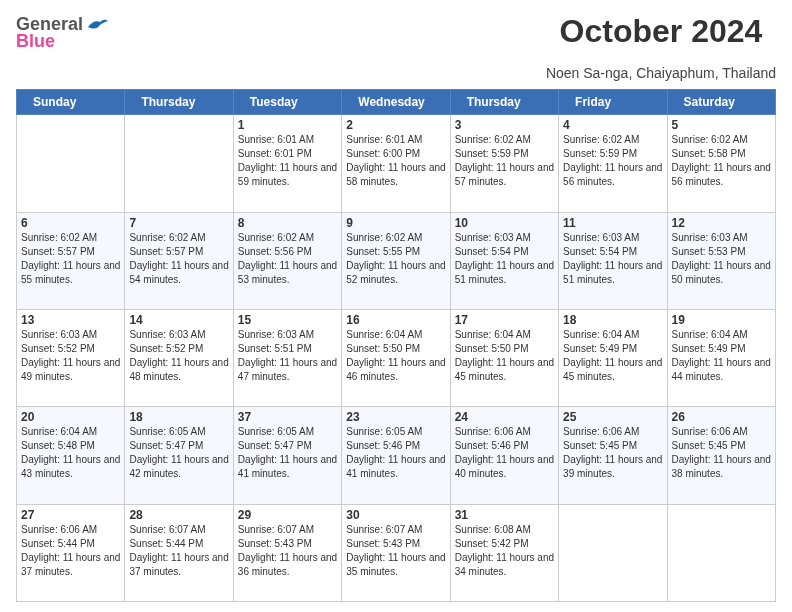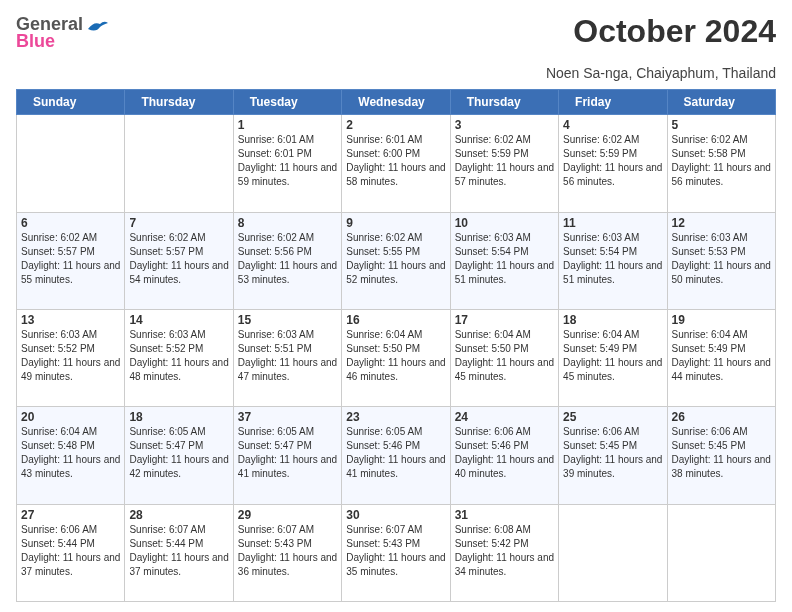--- a/index.html
+++ b/index.html
@@ -23,39 +23,40 @@
       align-items: flex-start;
       margin-bottom: 8px;
     }
     .logo {
       display: flex;
       flex-direction: column;
       align-items: flex-start;
     }
     .logo-text {
       display: flex;
-      align-items: flex-end;
+      align-items: center;
       font-size: 18px;
       font-weight: bold;
       color: #333;
     }
     .logo-general { color: #555; }
     .logo-bird {
       width: 22px;
       height: 16px;
       margin-left: 3px;
     }
     .title-block {
       text-align: right;
     }
     .month-title {
       font-size: 32px;
       font-weight: bold;
       color: #333;
       line-height: 1.1;
+      text-align: center;
     }
     .location {
       font-size: 14px;
       color: #444;
       margin-top: 16px;
     }
     .calendar {
       flex: 1;
       border: 1px solid #ccc;
       border-collapse: collapse;

